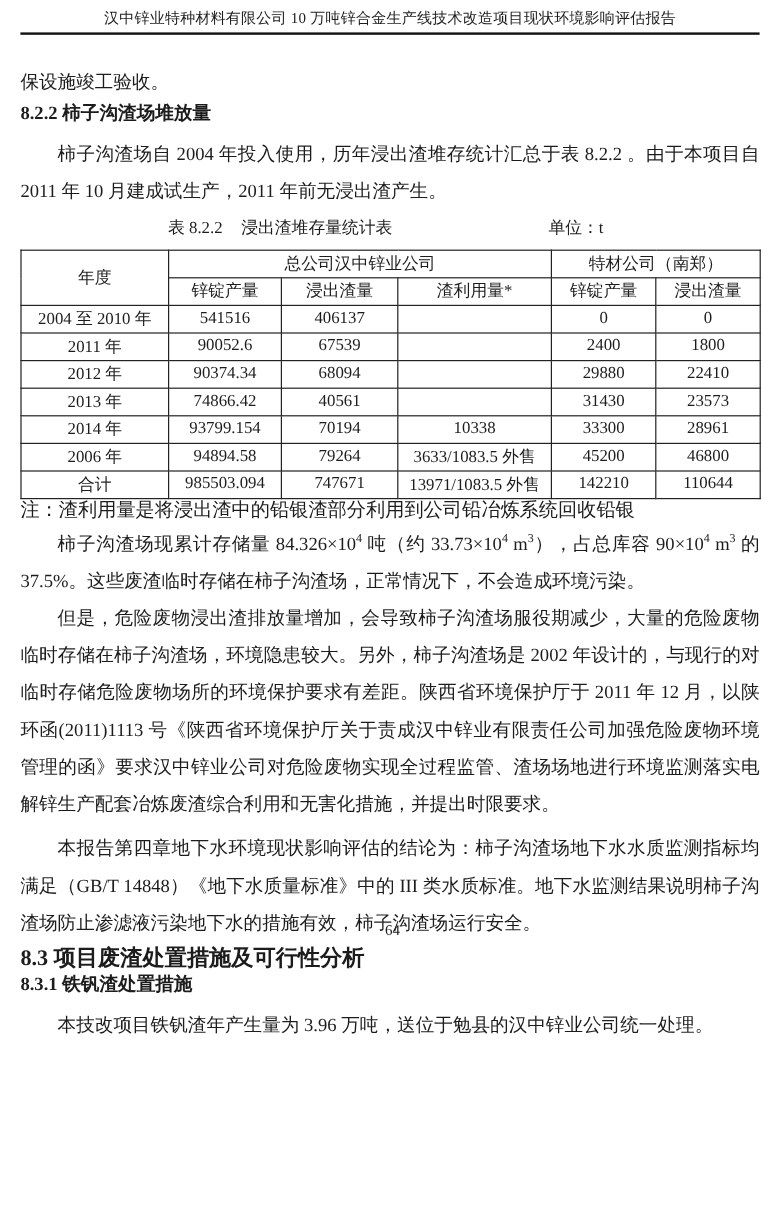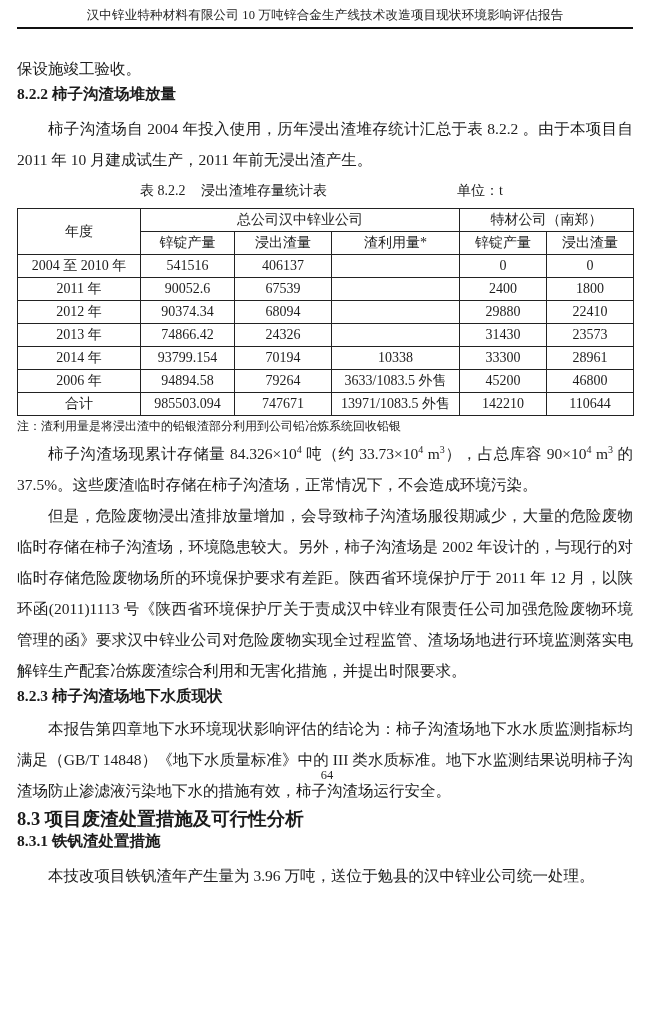--- a/index.html
+++ b/index.html
@@ -74,21 +74,21 @@
     border: 1px solid #222;
     text-align: center;
     vertical-align: middle;
     height: 22px;
     padding: 0 2px;
     font-weight: normal;
     overflow: hidden;
     white-space: nowrap;
   }
   .table-note {
-    font-size: 12px;
+    font-size: 16px;
     line-height: 16px;
     margin: 2px 0 0 0;
   }
   .p-storage { margin-top: 4px; }
   sup { font-size: 10px; line-height: 0; }
   .h823 { margin-top: 26px; }
   .p823 { margin-top: 6px; }
   .h83 { margin-top: 24px; }
   .h831 { margin-top: 28px; }
   .p831 { margin-top: 8px; }
@@ -165,21 +165,21 @@
         <td>2012 年</td>
         <td>90374.34</td>
         <td>68094</td>
         <td></td>
         <td>29880</td>
         <td>22410</td>
       </tr>
       <tr>
         <td>2013 年</td>
         <td>74866.42</td>
-        <td>24326</td>
+        <td>40561</td>
         <td></td>
         <td>31430</td>
         <td>23573</td>
       </tr>
       <tr>
         <td>2014 年</td>
         <td>93799.154</td>
         <td>70194</td>
         <td>10338</td>
         <td>33300</td>
@@ -203,21 +203,20 @@
       </tr>
     </tbody>
   </table>
 
   <p class="table-note">注：渣利用量是将浸出渣中的铅银渣部分利用到公司铅冶炼系统回收铅银</p>
 
   <p class="body-text indent p-storage"><span>柿子沟渣场现累计存储量 84.326×10</span><sup>4</sup><span> 吨（约 33.73×10</span><sup>4</sup><span> m</span><sup>3</sup><span>），占总库容 90×10</span><sup>4</sup><span> m</span><sup>3</sup><span> 的 37.5%。这些废渣临时存储在柿子沟渣场，正常情况下，不会造成环境污染。</span></p>
 
   <p class="body-text indent">但是，危险废物浸出渣排放量增加，会导致柿子沟渣场服役期减少，大量的危险废物临时存储在柿子沟渣场，环境隐患较大。另外，柿子沟渣场是 2002 年设计的，与现行的对临时存储危险废物场所的环境保护要求有差距。陕西省环境保护厅于 2011 年 12 月，以陕环函(2011)1113 号《陕西省环境保护厅关于责成汉中锌业有限责任公司加强危险废物环境管理的函》要求汉中锌业公司对危险废物实现全过程监管、渣场场地进行环境监测落实电解锌生产配套冶炼废渣综合利用和无害化措施，并提出时限要求。</p>
 
-  <h3 class="sub-heading h823">8.2.3 柿子沟渣场地下水质现状</h3>
 
   <p class="body-text indent p823">本报告第四章地下水环境现状影响评估的结论为：柿子沟渣场地下水水质监测指标均满足（GB/T 14848）《地下水质量标准》中的 III 类水质标准。地下水监测结果说明柿子沟渣场防止渗滤液污染地下水的措施有效，柿子沟渣场运行安全。</p>
 
   <h2 class="main-heading h83">8.3  项目废渣处置措施及可行性分析</h2>
 
   <h3 class="sub-heading h831">8.3.1 铁钒渣处置措施</h3>
 
   <p class="body-text indent p831">本技改项目铁钒渣年产生量为 3.96 万吨，送位于勉县的汉中锌业公司统一处理。</p>
 
   <div class="page-number">64</div>

